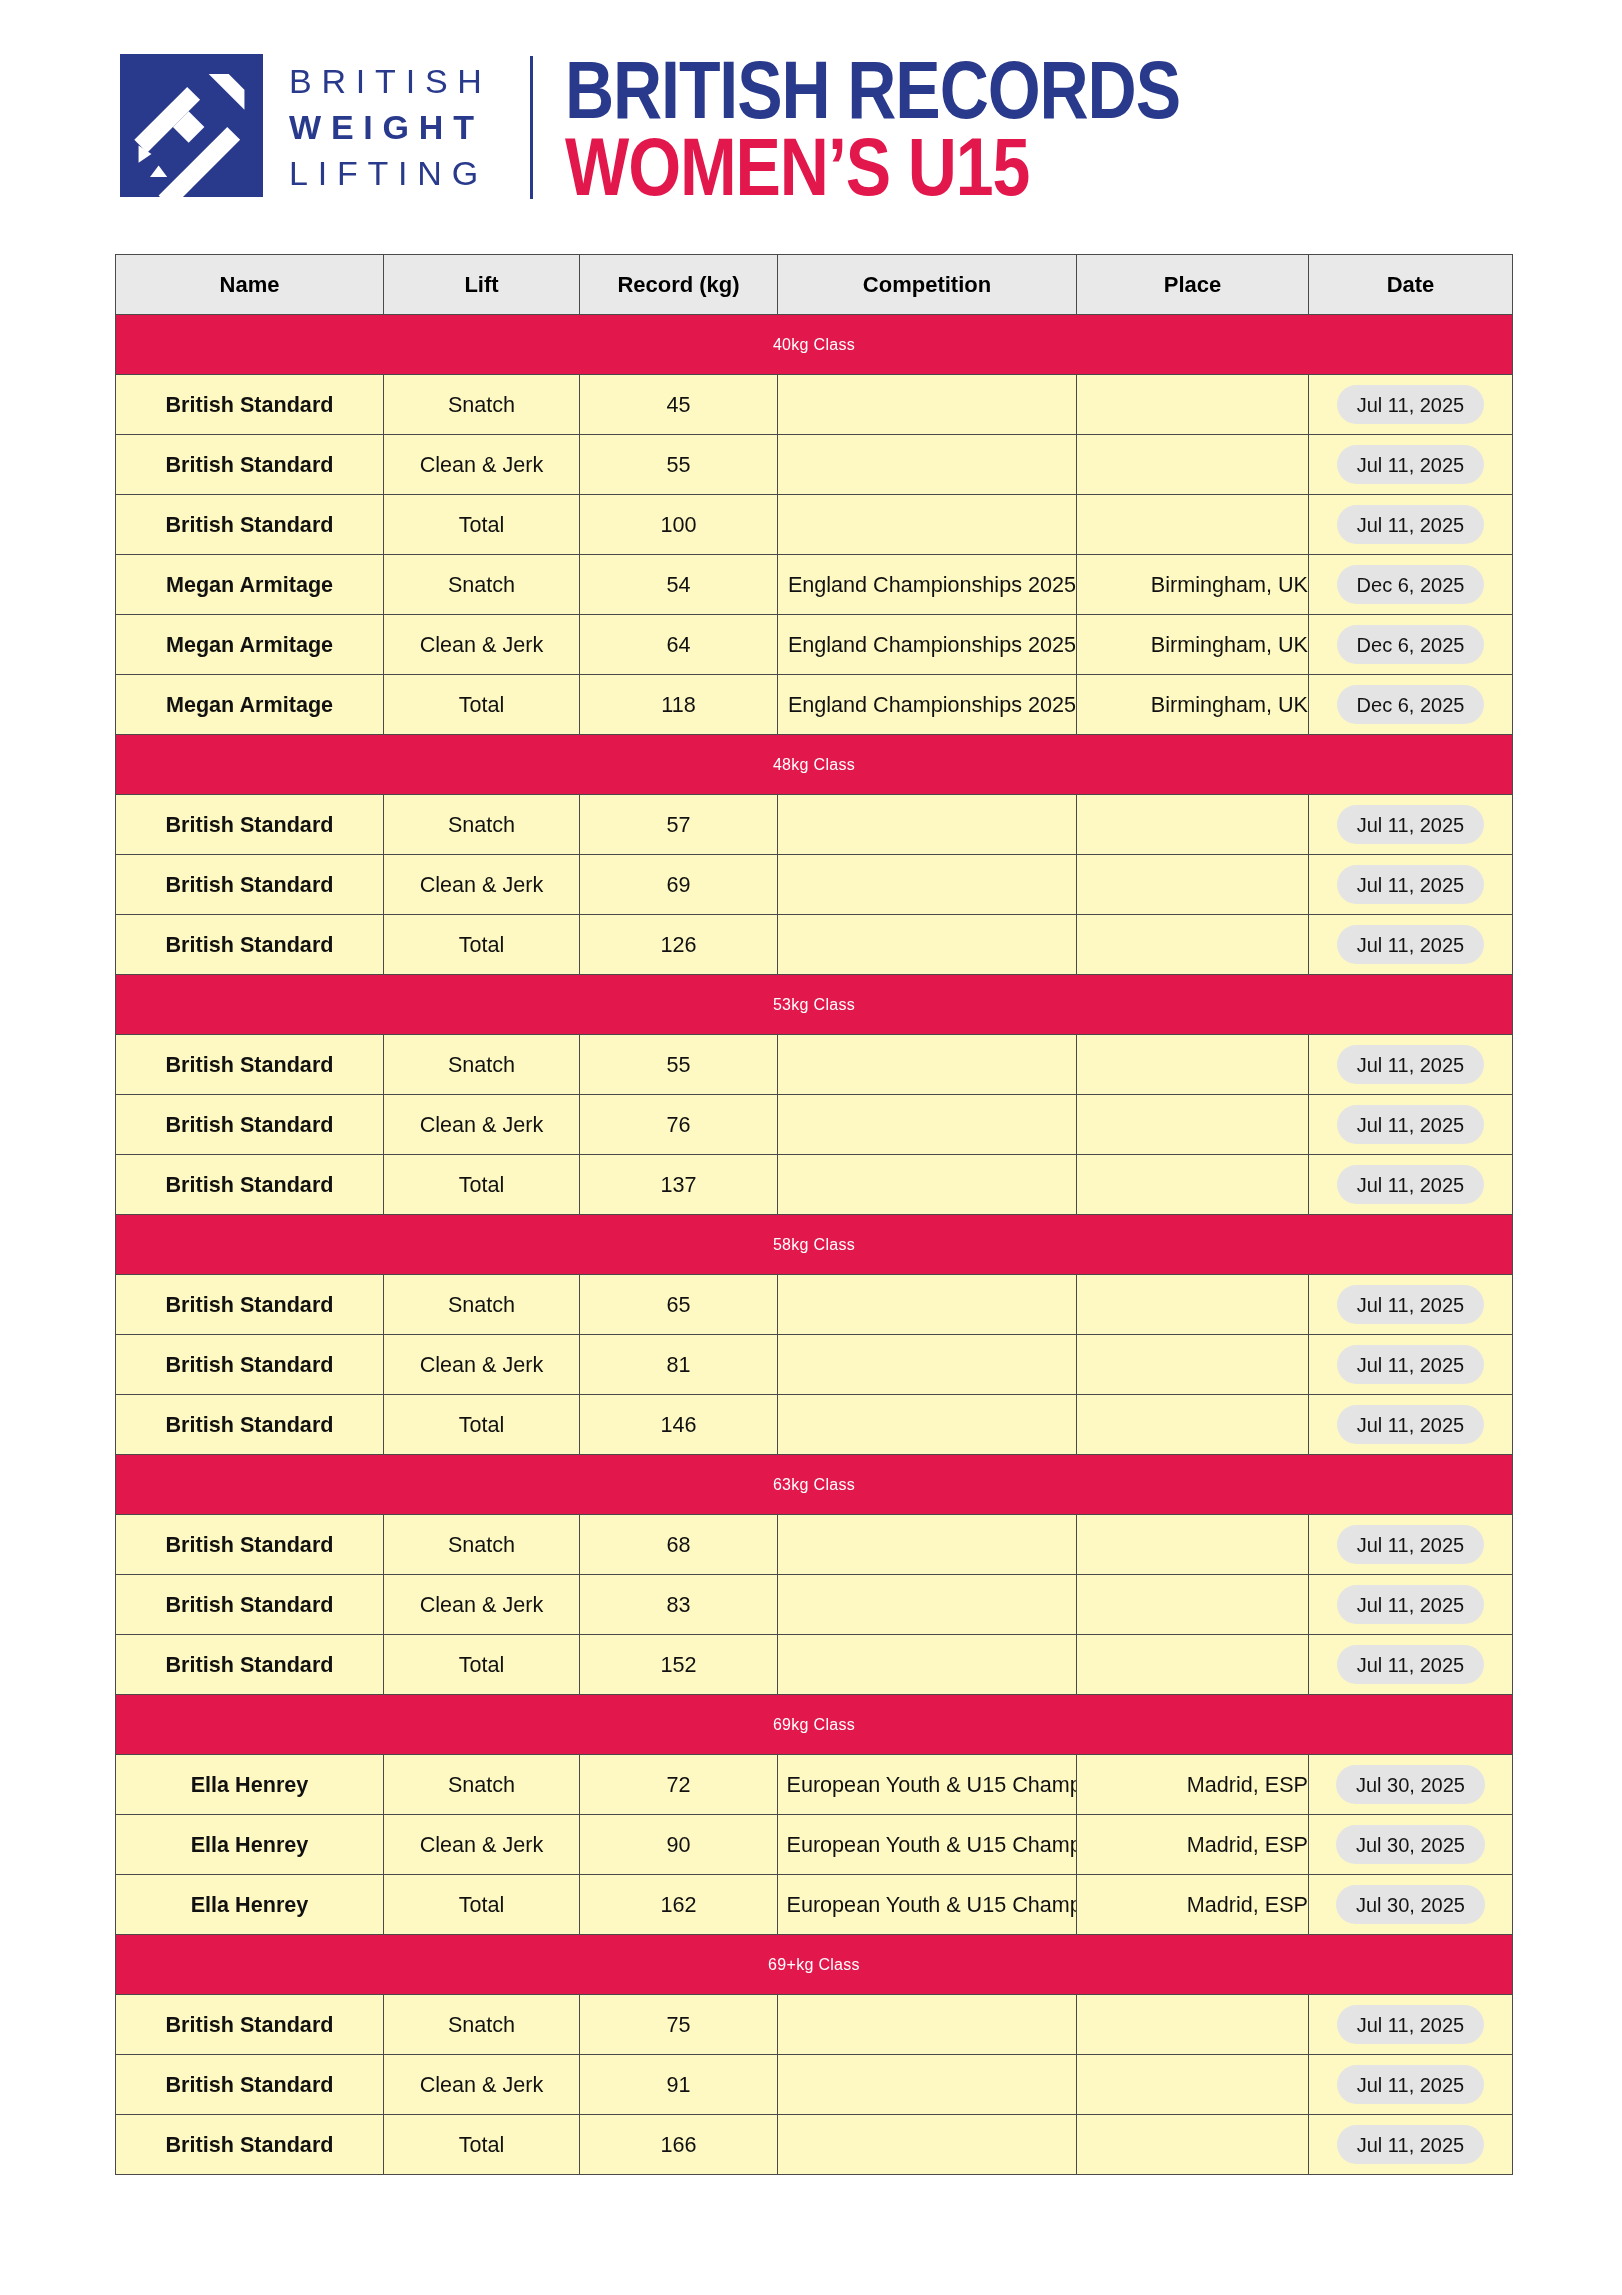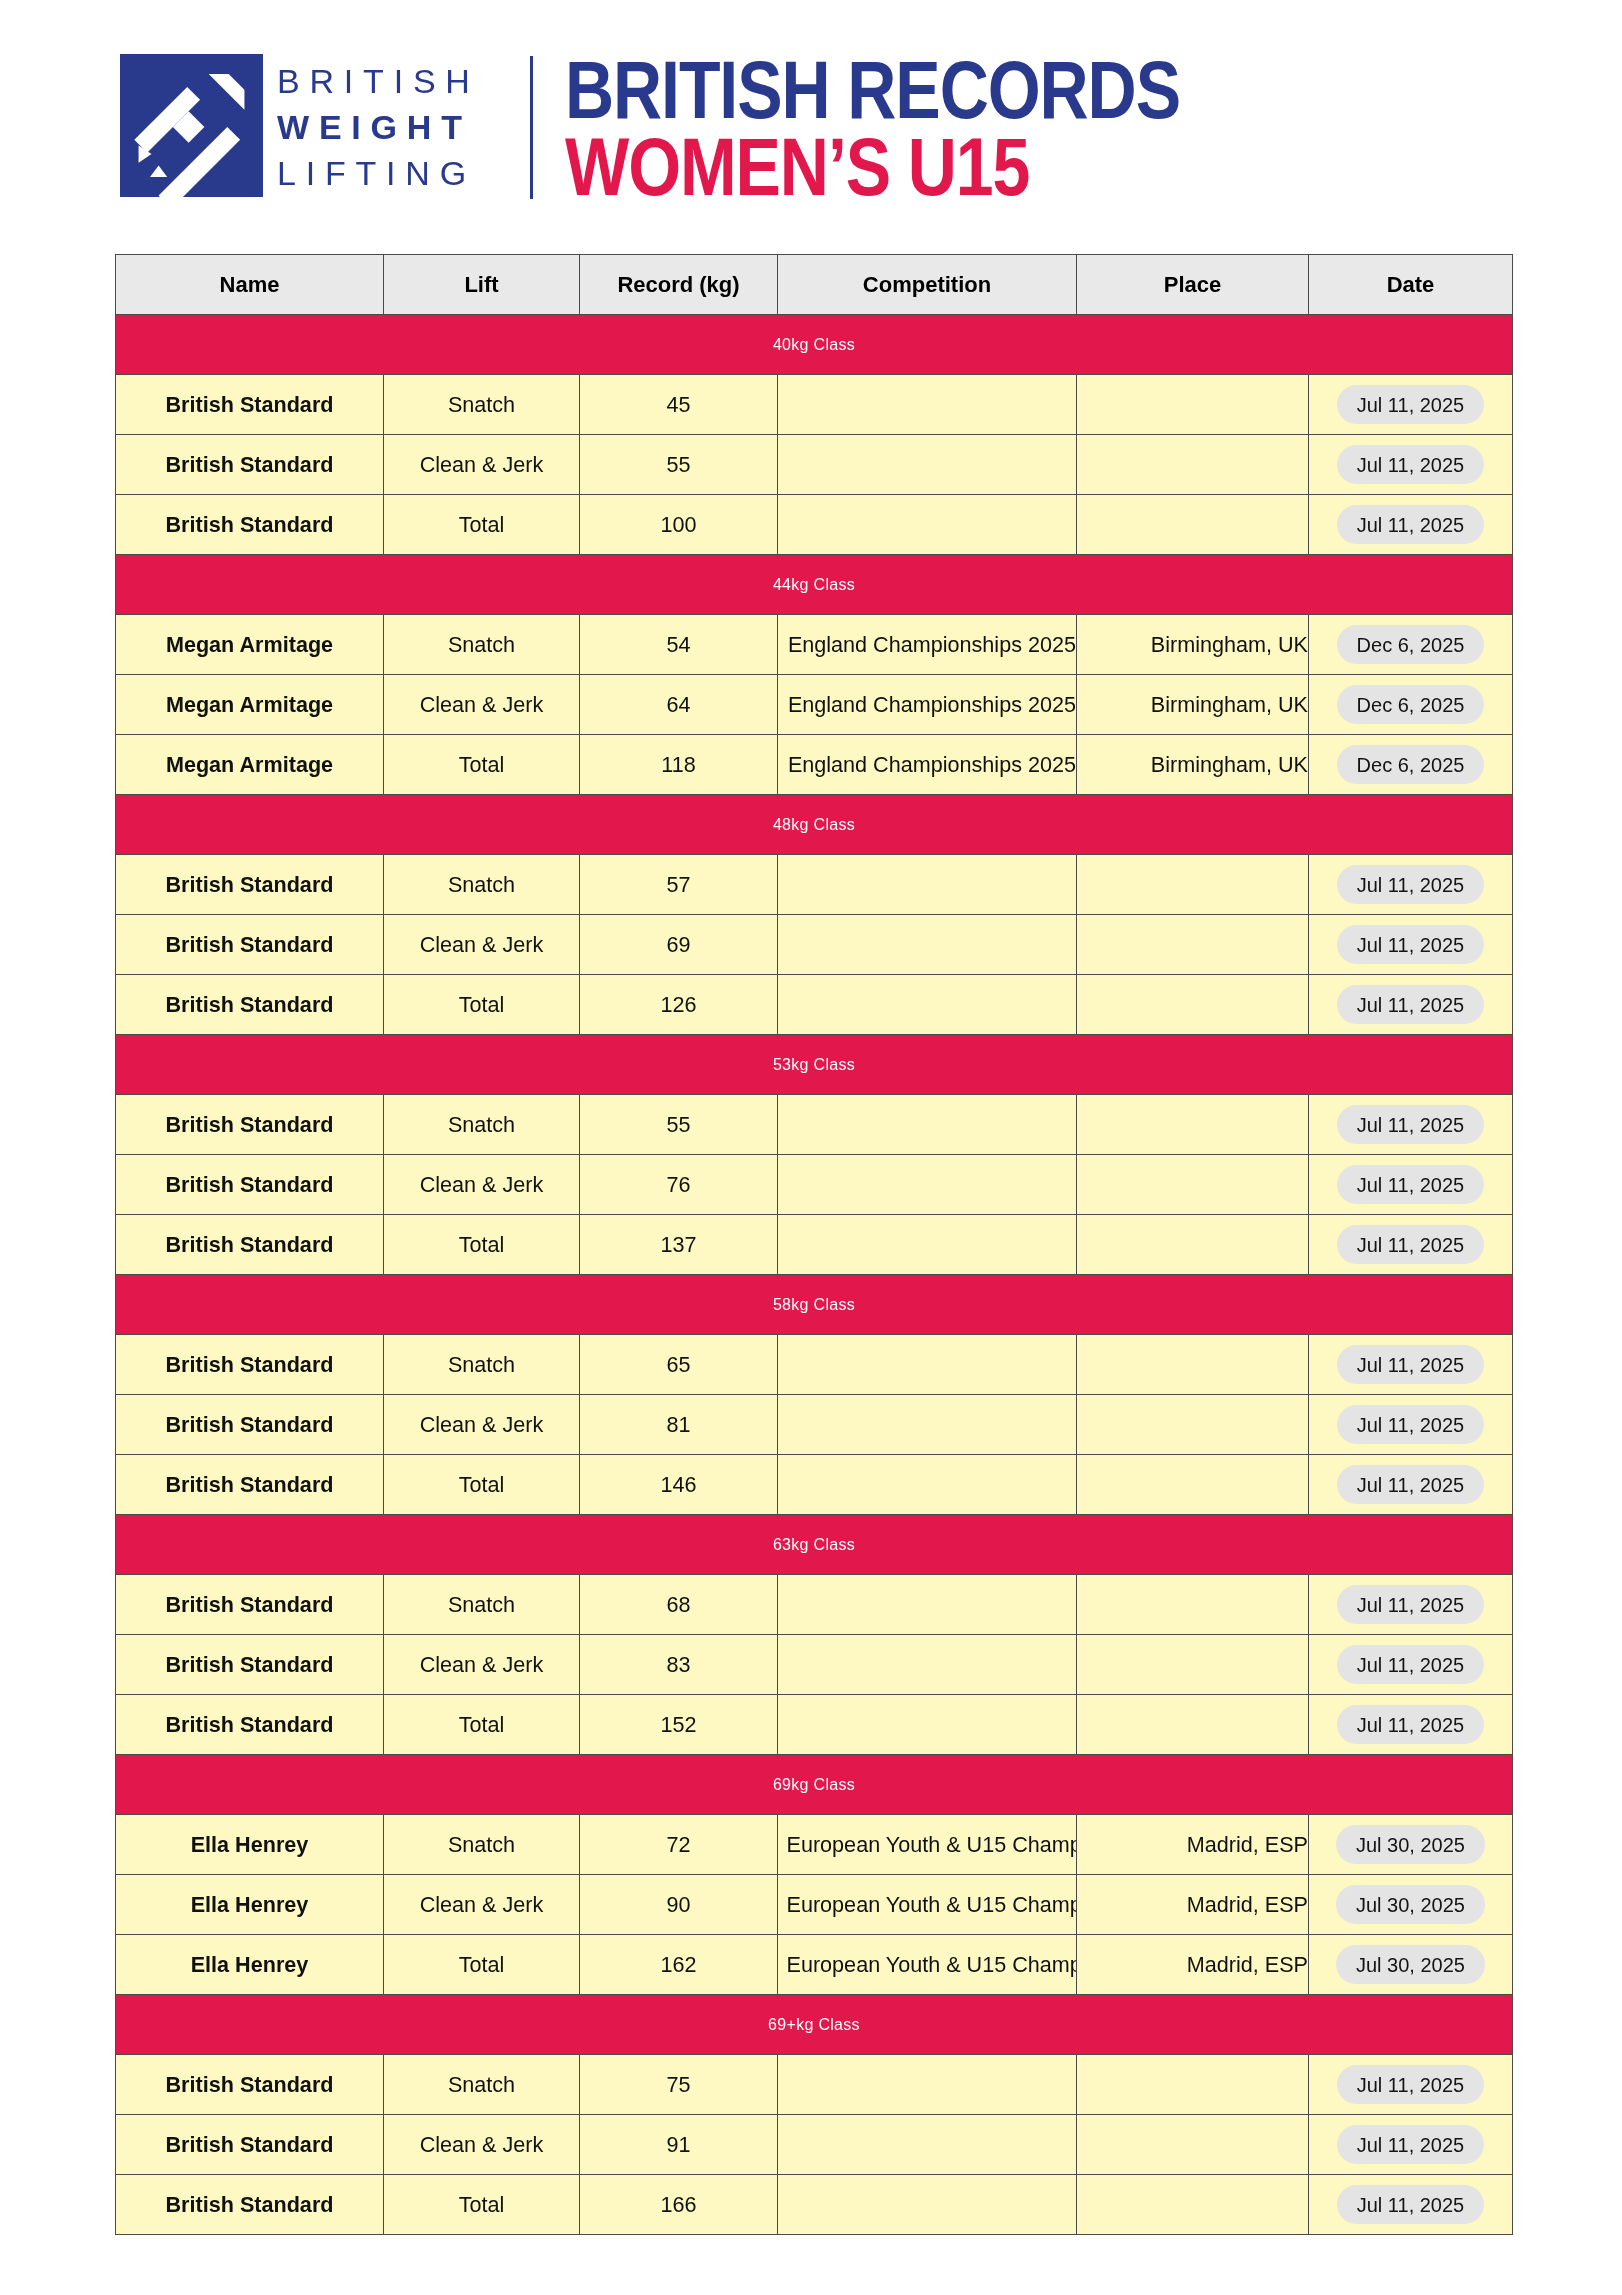--- a/index.html
+++ b/index.html
@@ -10,21 +10,21 @@
   html,body{background:#888;}
   body{font-family:"Liberation Sans",sans-serif;}
   .sheet{
     position:relative;width:1623px;height:2295px;background:#ffffff;
     margin:0 auto;overflow:hidden;color:var(--text);
   }
 
   
   .logo-mark{position:absolute;left:120px;top:54px;width:143px;height:143px;}
   .logo-mark svg{display:block;width:100%;height:100%;}
-  .wordmark{position:absolute;left:277px;top:58px;color:var(--navy);}
+  .wordmark{position:absolute;left:289px;top:58px;color:var(--navy);}
   .wordmark div{font-size:34px;line-height:46px;letter-spacing:9.8px;white-space:nowrap;}
   .wm-1{font-weight:400;}
   .wm-2{font-weight:700;}
   .wm-3{font-weight:400;letter-spacing:8.5px;}
   .header-divider{position:absolute;left:530px;top:56px;width:3.3px;height:143px;background:var(--navy);}
   .titles{position:absolute;left:565px;top:52px;white-space:nowrap;}
   .title-line{font-size:81px;line-height:77px;font-weight:700;}
   .title-line>span{display:inline-block;transform:scaleX(0.84);transform-origin:left center;letter-spacing:-1.3px;white-space:nowrap;}
   .title-main{color:var(--navy);}
   .title-sub{color:var(--red);}
@@ -131,23 +131,20 @@
           <td class="lift-cell">Total</td>
           <td class="record-cell">100</td>
           <td class="competition-cell">
             <div class="clip-text"></div>
           </td>
           <td class="place-cell">
             <div class="clip-text"></div>
           </td>
           <td class="date-cell"><span class="date-pill">Jul 11, 2025</span></td>
         </tr>
-        <tr class="class-row">
-          <td colspan="6">44kg Class</td>
-        </tr>
         <tr>
           <td class="name-cell">Megan Armitage</td>
           <td class="lift-cell">Snatch</td>
           <td class="record-cell">54</td>
           <td class="competition-cell">
             <div class="clip-text">England Championships 2025</div>
           </td>
           <td class="place-cell">
             <div class="clip-text">Birmingham, UK</div>
           </td>

